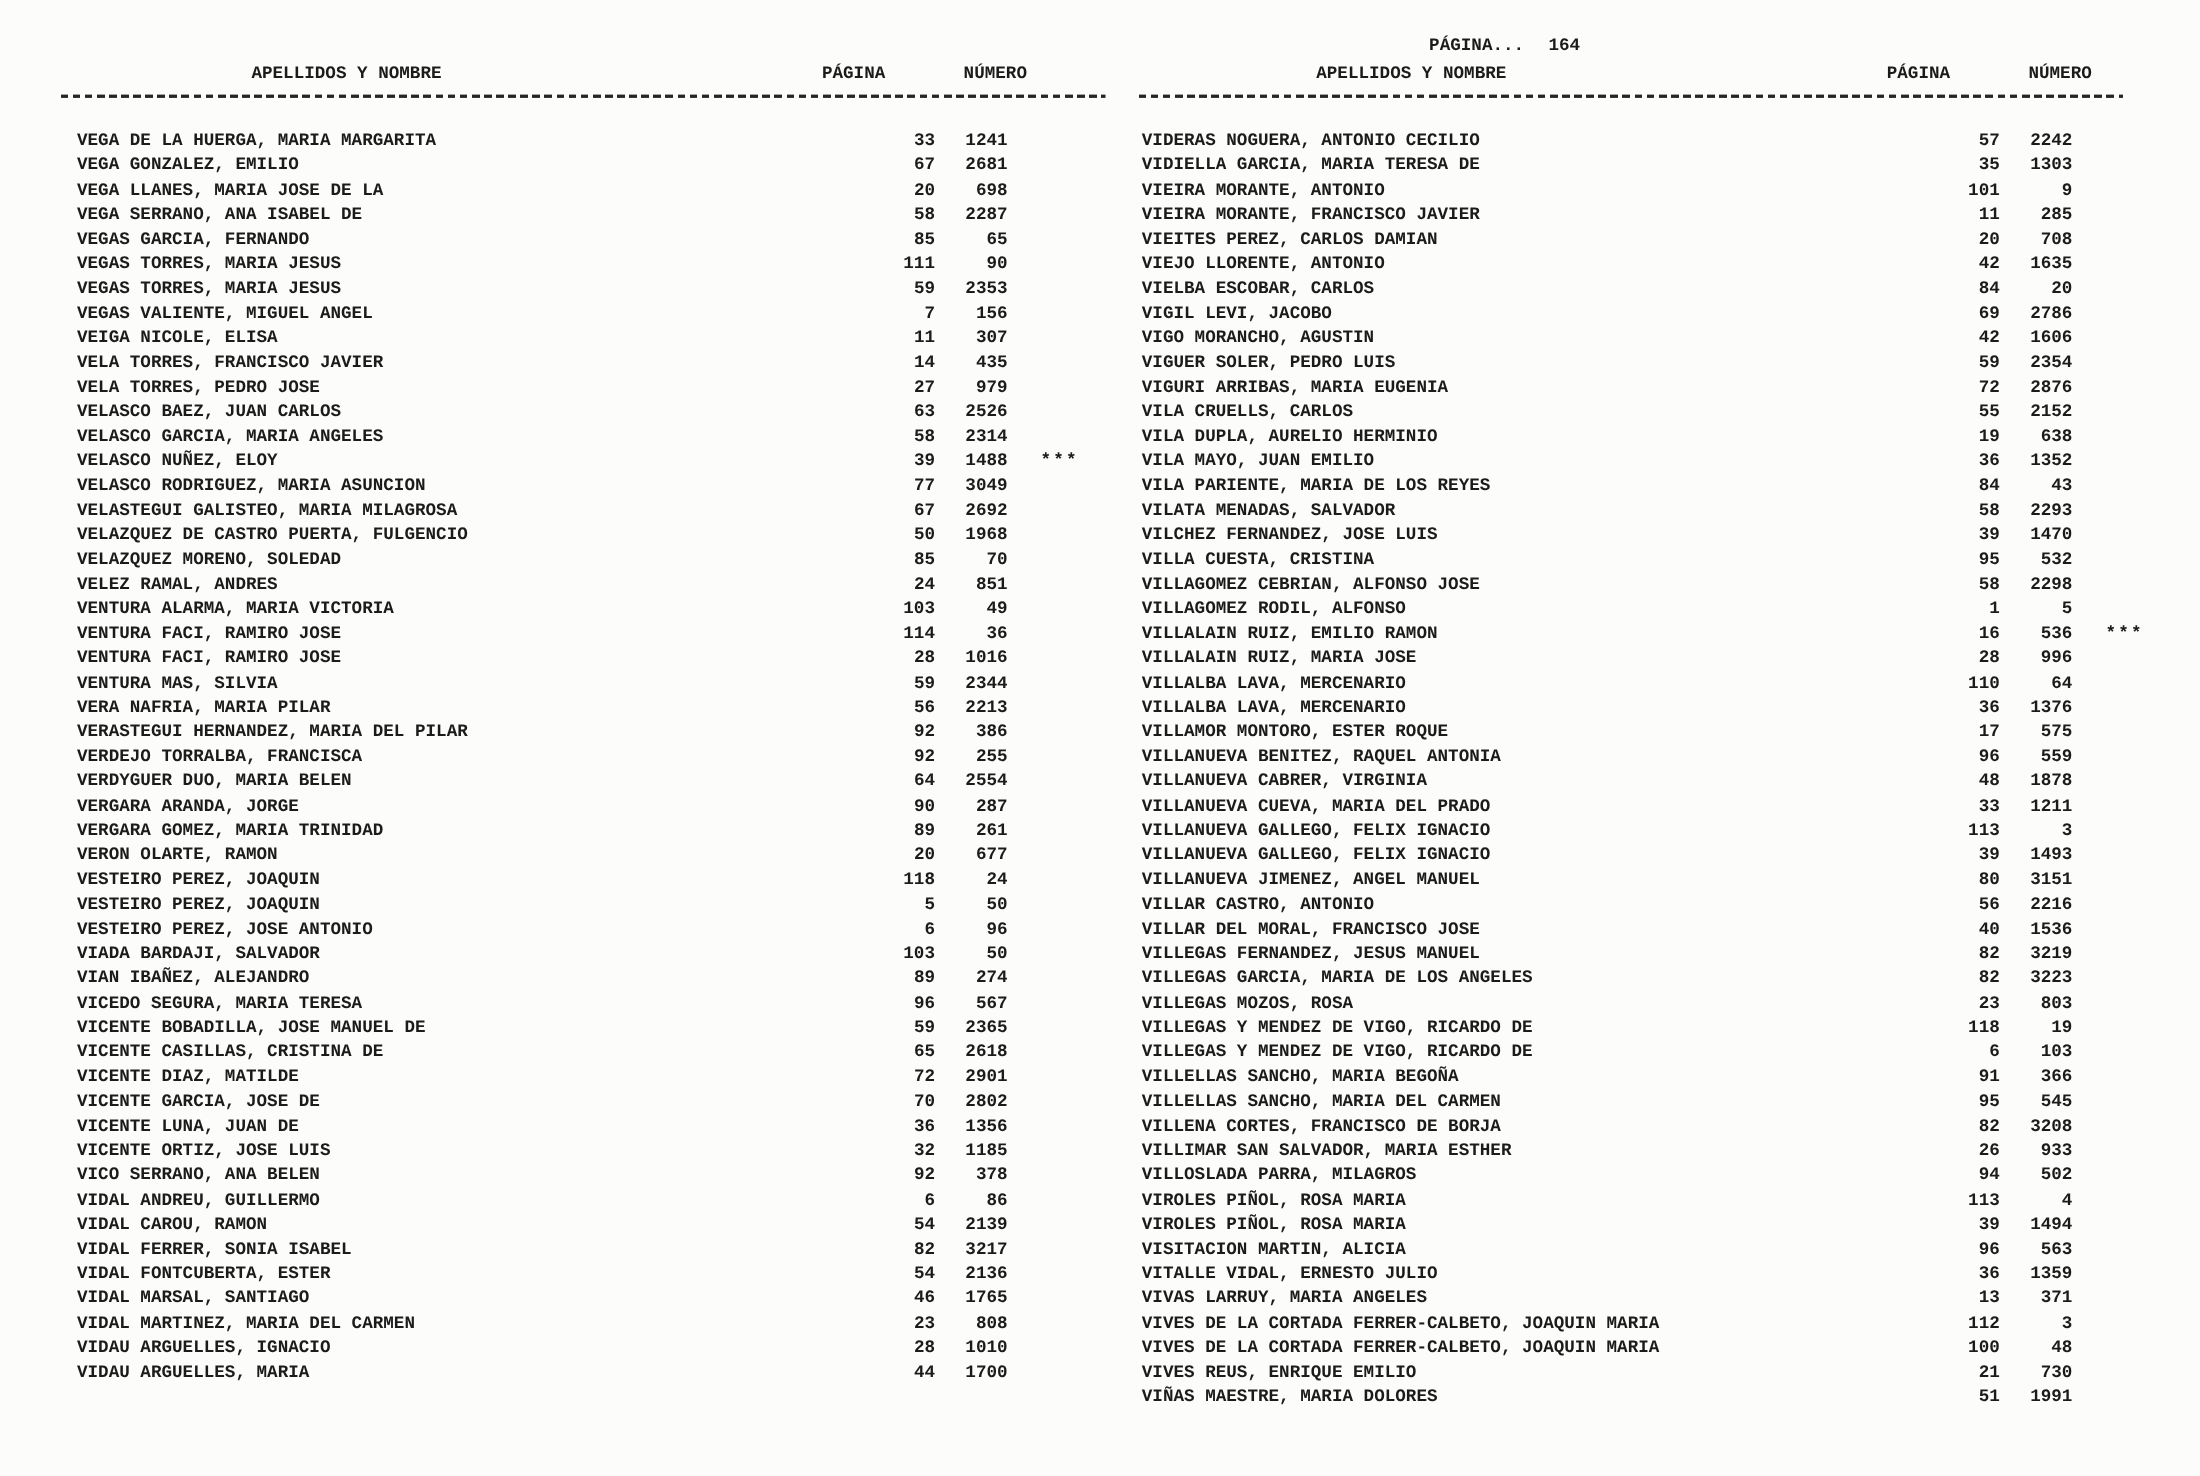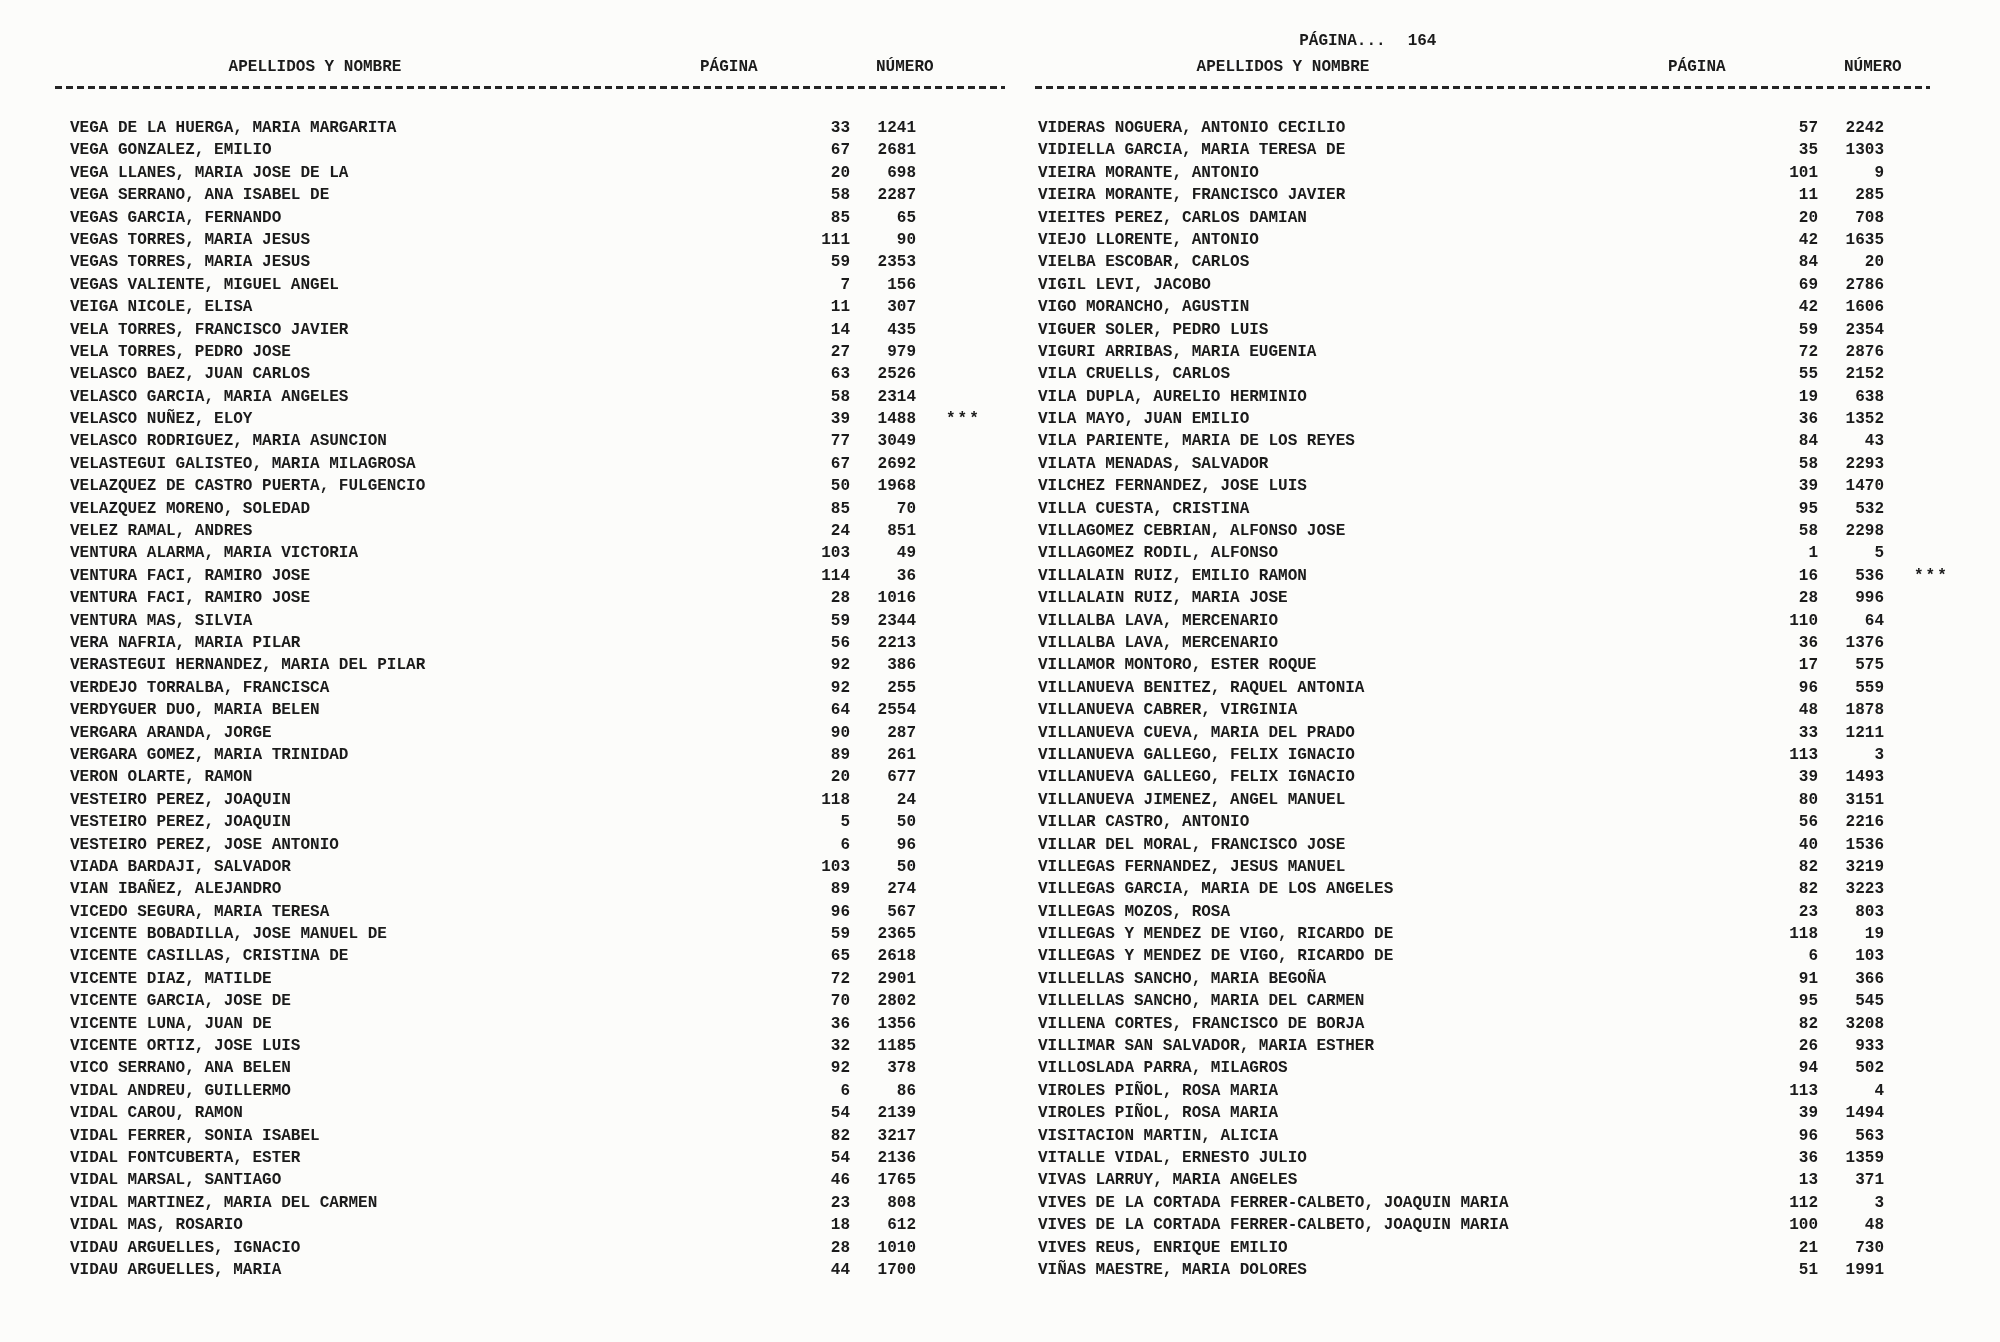--- a/index.html
+++ b/index.html
@@ -49,21 +49,21 @@
     position: absolute;
     left: 0;
     width: 490px;
     text-align: center;
     white-space: pre;
   }
   .h-page {
     position: absolute;
     left: 630px;
     width: 152px;
-    text-align: left;
+    text-align: center;
   }
   .h-num {
     position: absolute;
     left: 806px;
   }
   .dash-line {
     position: absolute;
     top: 86px;
     height: 3px;
     background: repeating-linear-gradient(90deg, #252525 0px, #252525 7px, transparent 7px, transparent 11px);
@@ -458,26 +458,20 @@
     <span class="c-marker"></span>
   </div>
 
   <div class="row">
     <span class="c-name">VIDAL MARTINEZ, MARIA DEL CARMEN</span>
     <span class="c-page">23</span>
     <span class="c-num">808</span>
     <span class="c-marker"></span>
   </div>
 
-  <div class="row">
-    <span class="c-name">VIDAL MAS, ROSARIO</span>
-    <span class="c-page">18</span>
-    <span class="c-num">612</span>
-    <span class="c-marker"></span>
-  </div>
 
   <div class="row">
     <span class="c-name">VIDAU ARGUELLES, IGNACIO</span>
     <span class="c-page">28</span>
     <span class="c-num">1010</span>
     <span class="c-marker"></span>
   </div>
 
   <div class="row">
     <span class="c-name">VIDAU ARGUELLES, MARIA</span>

